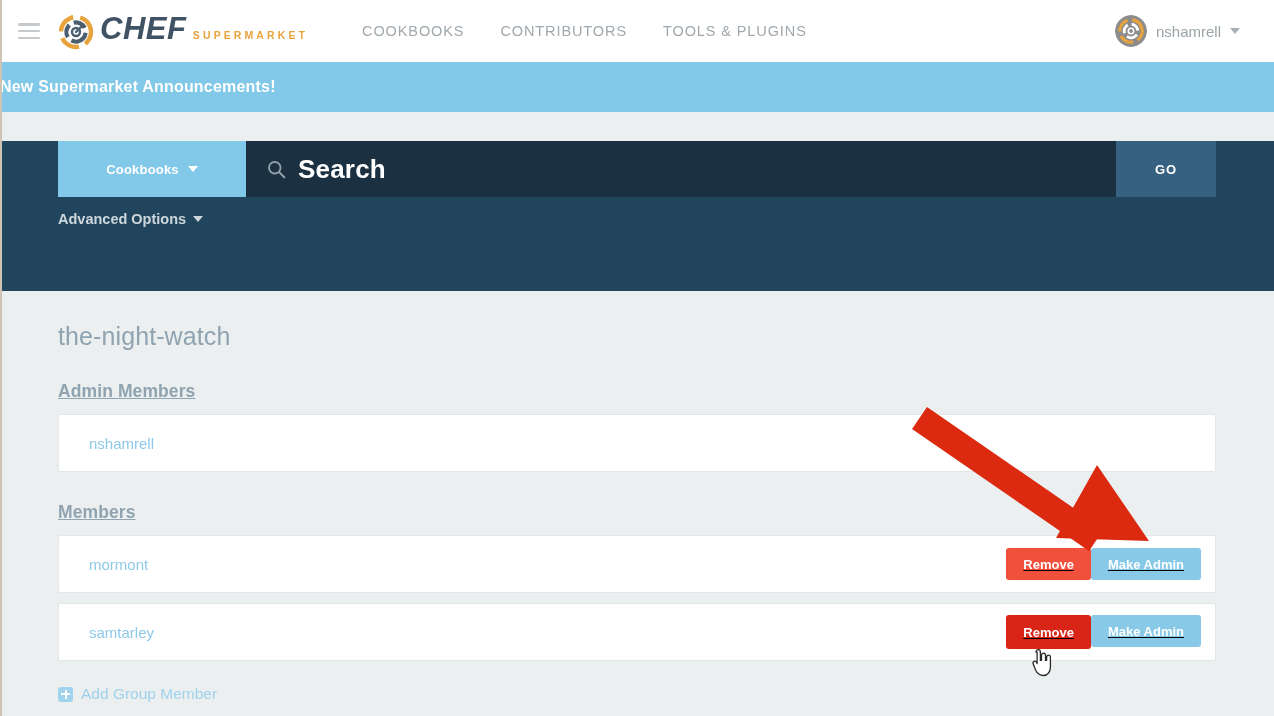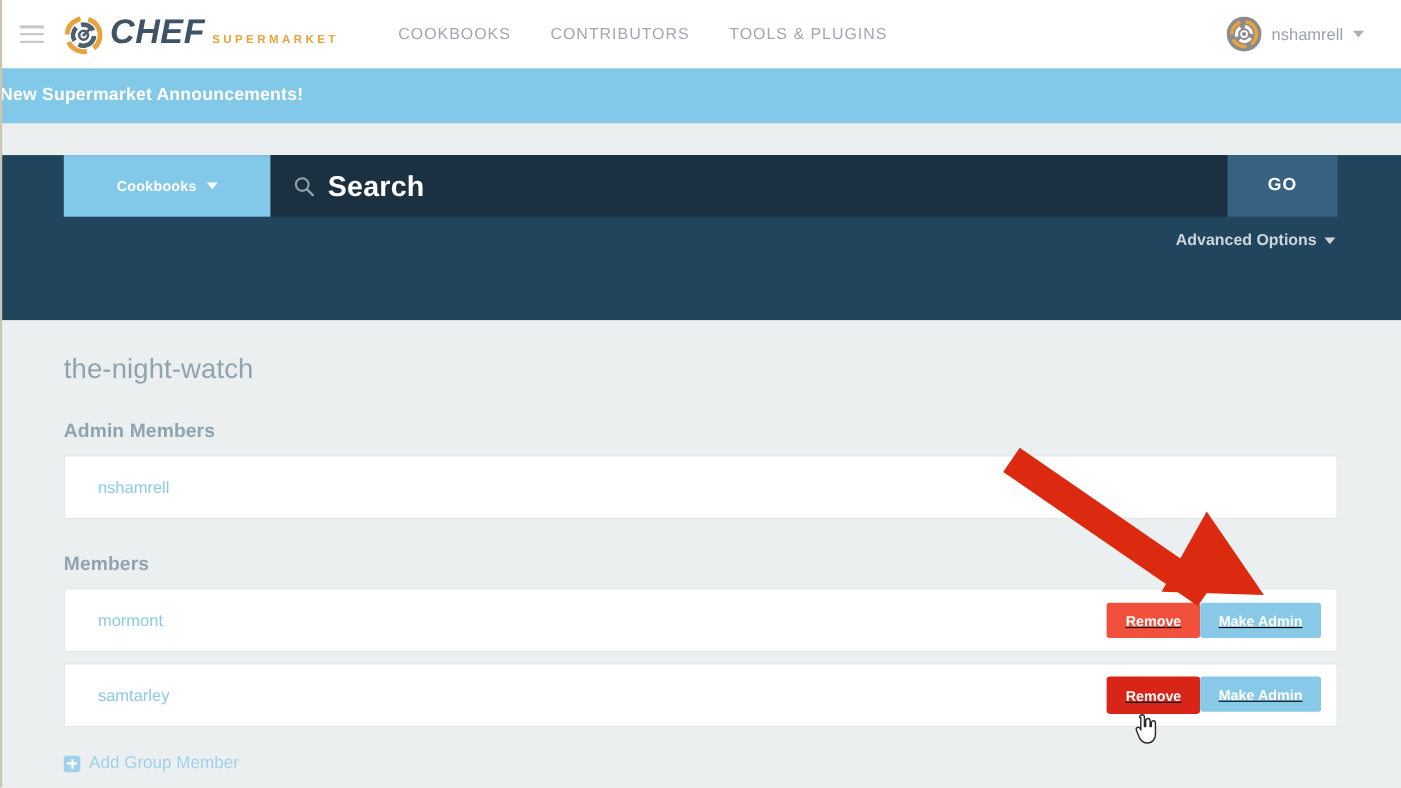--- a/index.html
+++ b/index.html
@@ -197,30 +197,29 @@
     font-size: 26px;
     font-weight: bold;
     letter-spacing: 0.2px;
   }
 
   .go-btn {
     width: 100px;
     background: #366180;
     border: none;
     color: #ffffff;
-    font-size: 16px;
+    font-size: 13px;
     font-weight: bold;
     letter-spacing: 1px;
     cursor: pointer;
     font-family: "Liberation Sans", sans-serif;
     flex: none;
   }
 
   .advanced {
-    text-align: right;
     margin-top: 13px;
     padding-right: 2px;
   }
   .advanced-link {
     color: #cdd6dc;
     font-size: 14.5px;
     font-weight: bold;
     text-decoration: none;
     cursor: pointer;
     display: inline-flex;
@@ -248,20 +247,21 @@
     letter-spacing: 0.1px;
   }
 
   .section-heading {
     font-size: 17.5px;
     color: #8fa3b0;
     font-weight: bold;
     margin-top: 30px;
     margin-bottom: 12px;
     letter-spacing: 0.1px;
+    text-decoration: underline;
   }
 
   .member-card {
     background: #ffffff;
     border: 1px solid #e3e7e9;
     border-radius: 2px;
     height: 58px;
     display: flex;
     align-items: center;
     padding: 0 14px 0 30px;

